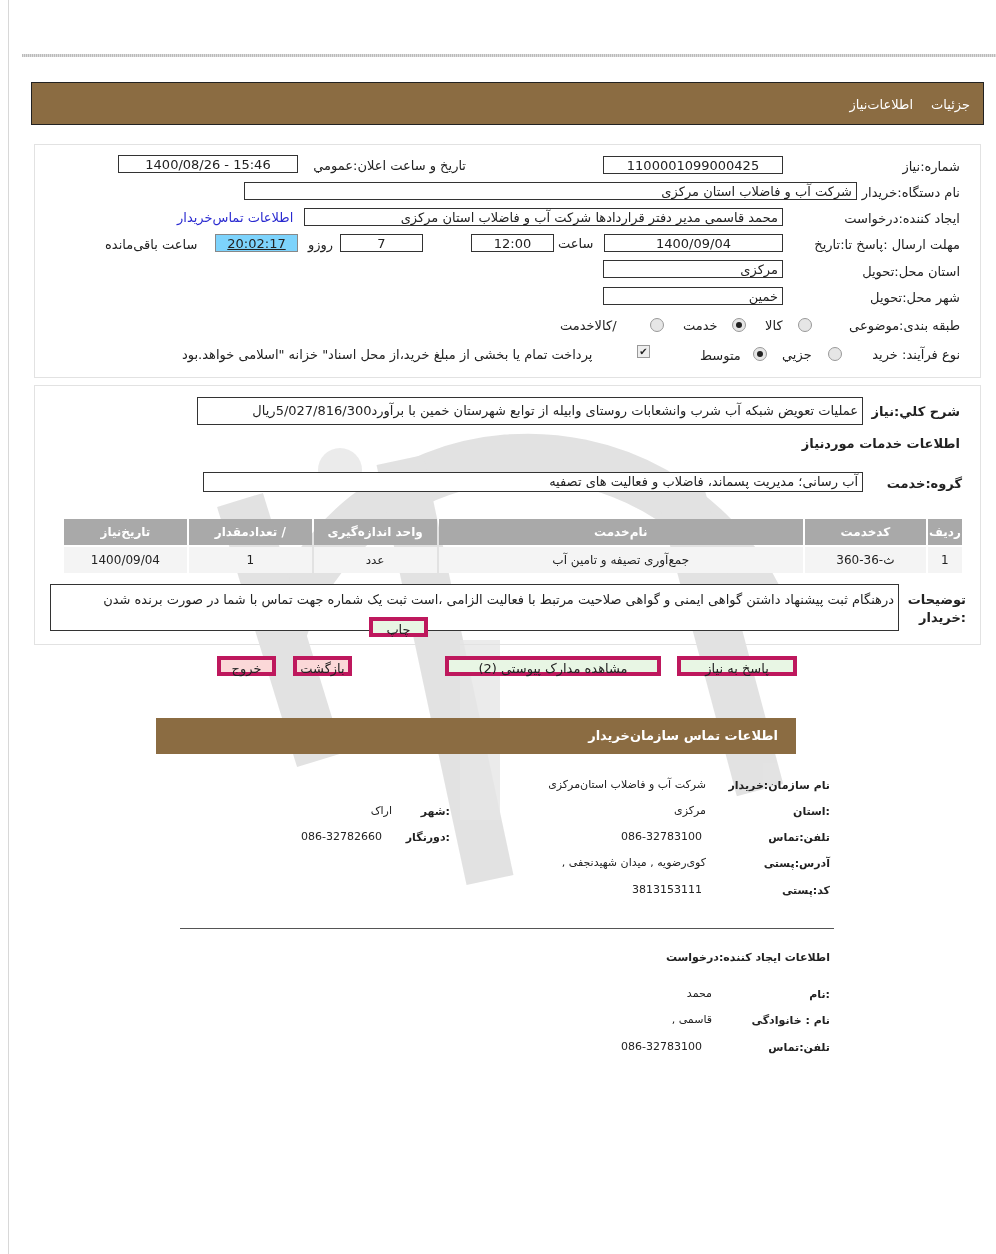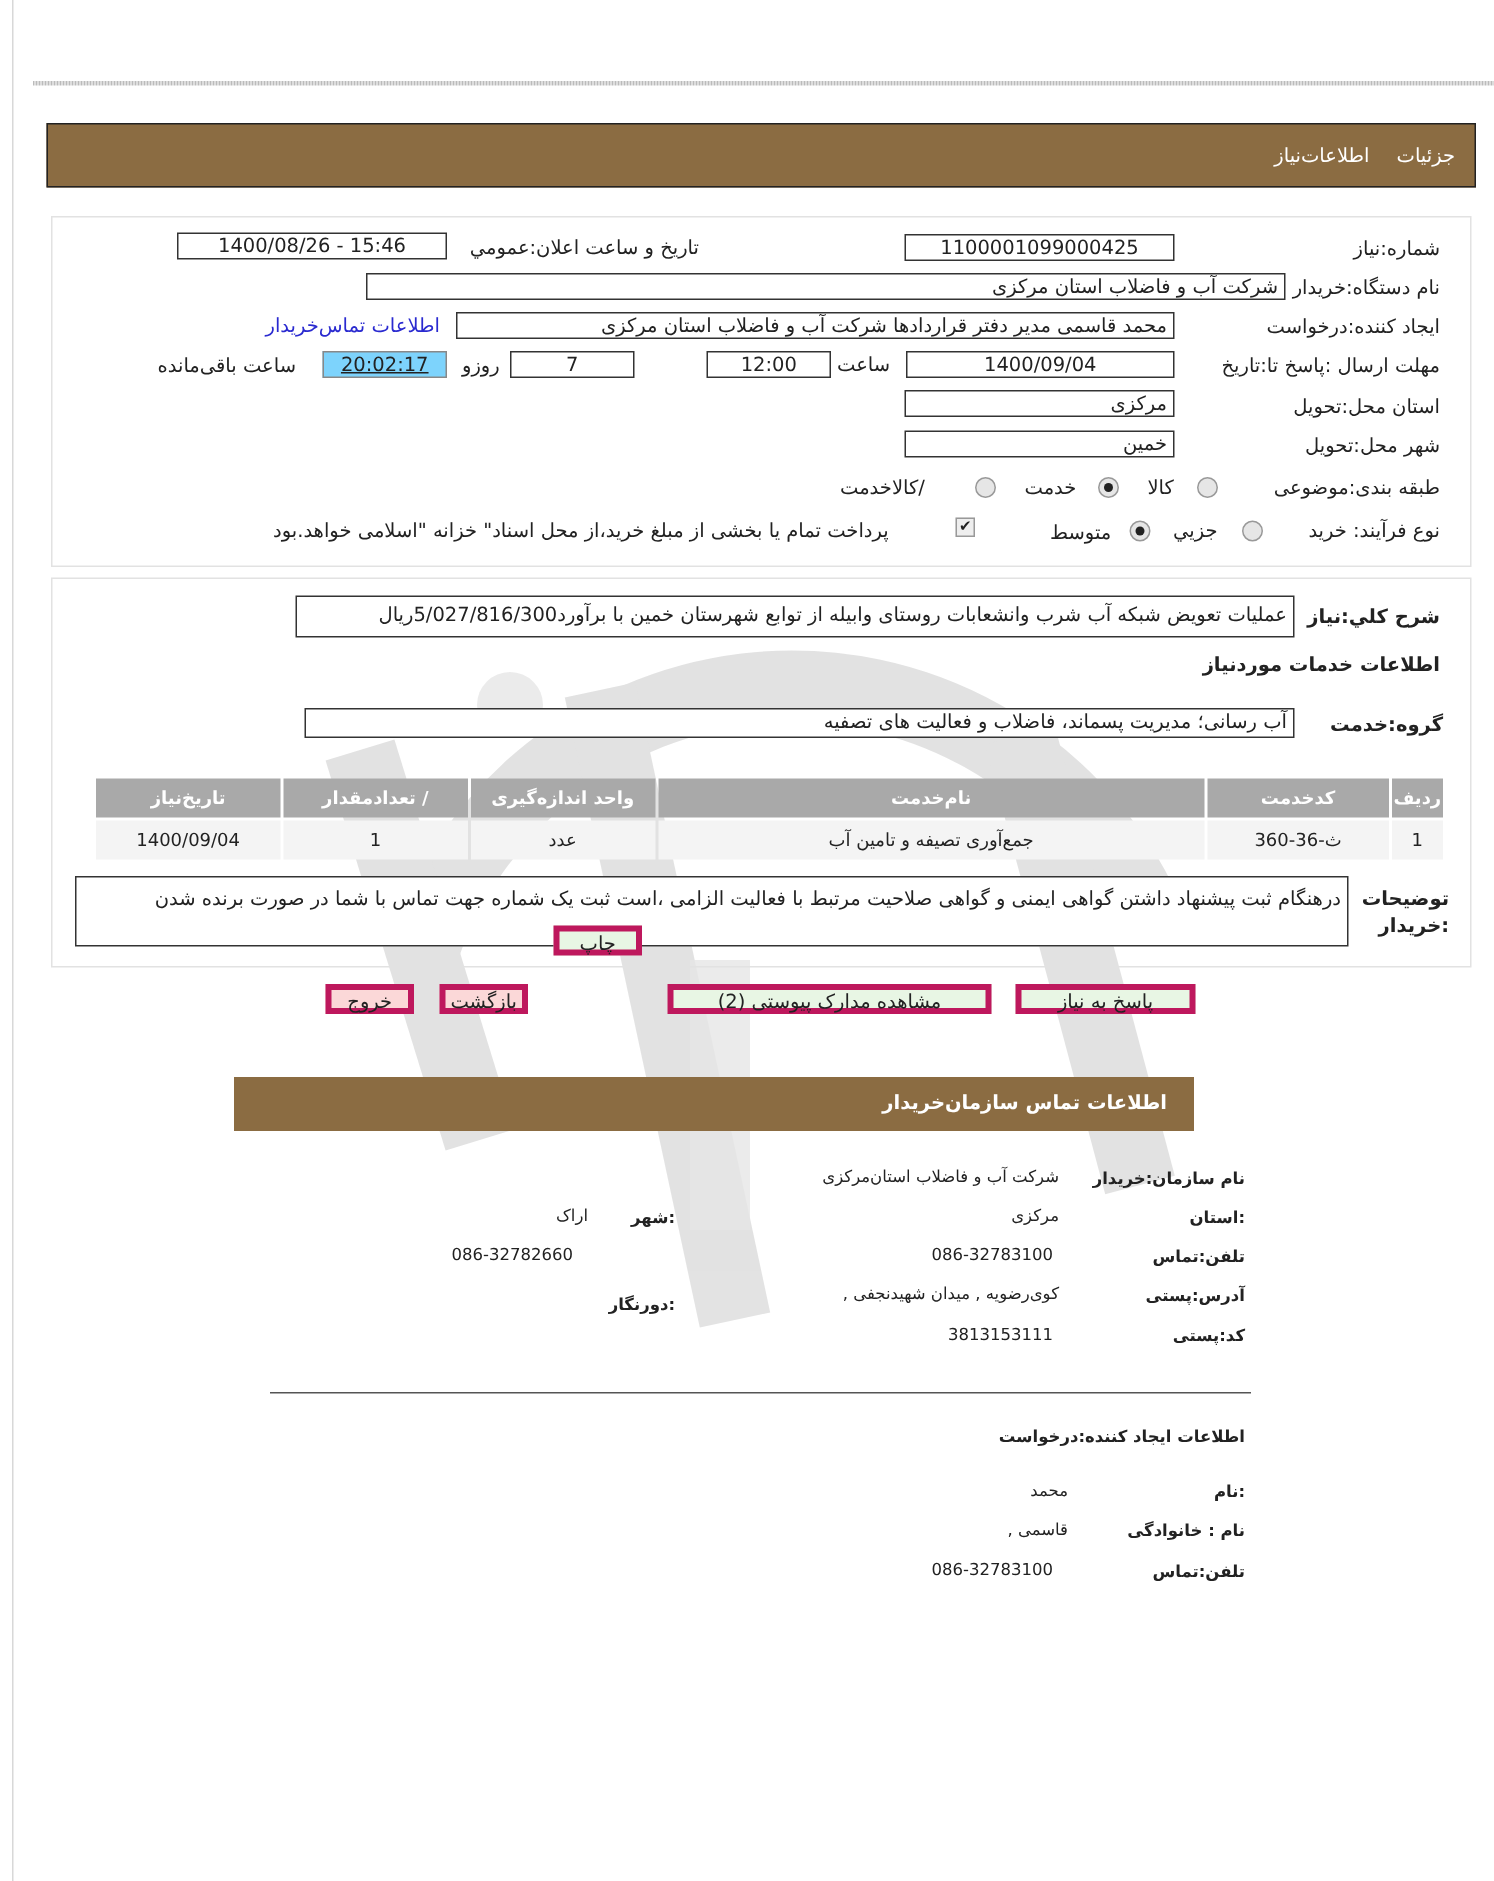--- a/index.html
+++ b/index.html
@@ -150,21 +150,21 @@
 <span class="c-lbl" style="right:166px;top:779px;">نام سازمان:خریدار</span>
 <span class="c-val" style="right:290px;top:778px;">شرکت آب و فاضلاب استان‌مرکزی</span>
 
 <span class="c-lbl" style="right:166px;top:805px;">:استان</span>
 <span class="c-val" style="right:290px;top:804px;">مرکزی</span>
 <span class="c-lbl" style="right:546px;top:805px;">:شهر</span>
 <span class="c-val" style="right:604px;top:804px;">اراک</span>
 
 <span class="c-lbl" style="right:166px;top:831px;">تلفن:تماس</span>
 <span class="c-val" style="right:294px;top:830px;">086-32783100</span>
-<span class="c-lbl" style="right:546px;top:831px;margin-top:32px;">:دورنگار</span>
+<span class="c-lbl" style="right:546px;top:831px;">:دورنگار</span>
 <span class="c-val" style="right:614px;top:830px;">086-32782660</span>
 
 <span class="c-lbl" style="right:166px;top:857px;">آدرس:پستی</span>
 <span class="c-val" style="right:290px;top:856px;">کوی‌رضویه , میدان شهیدنجفی ,</span>
 
 <span class="c-lbl" style="right:166px;top:884px;">کد:پستی</span>
 <span class="c-val" style="right:294px;top:883px;">3813153111</span>
 
 <div class="sep"></div>
 

